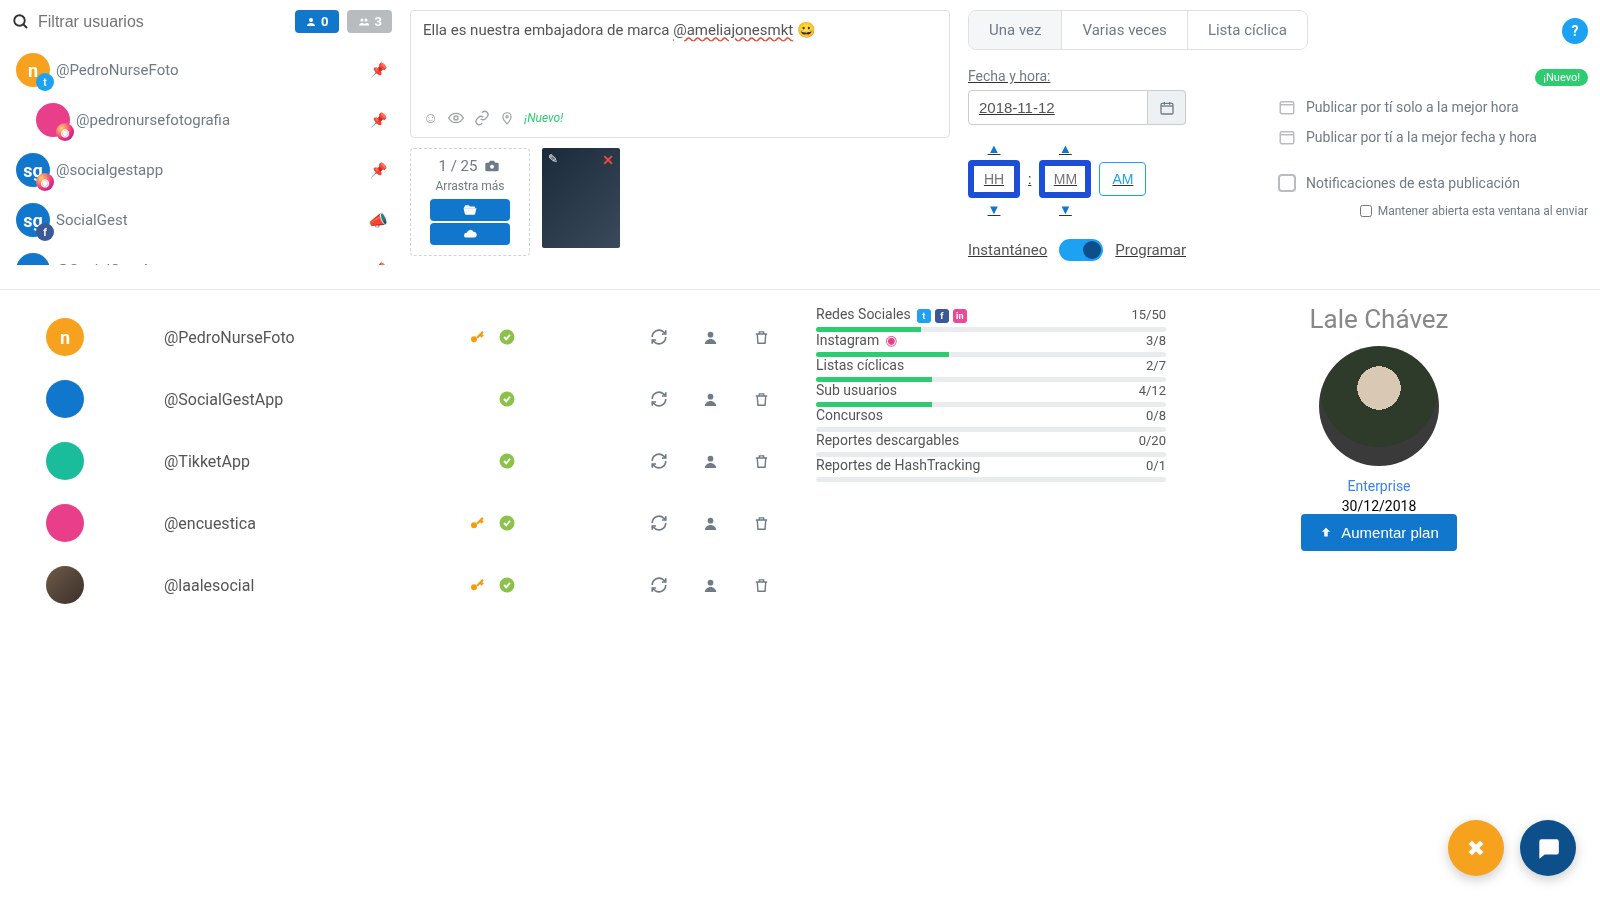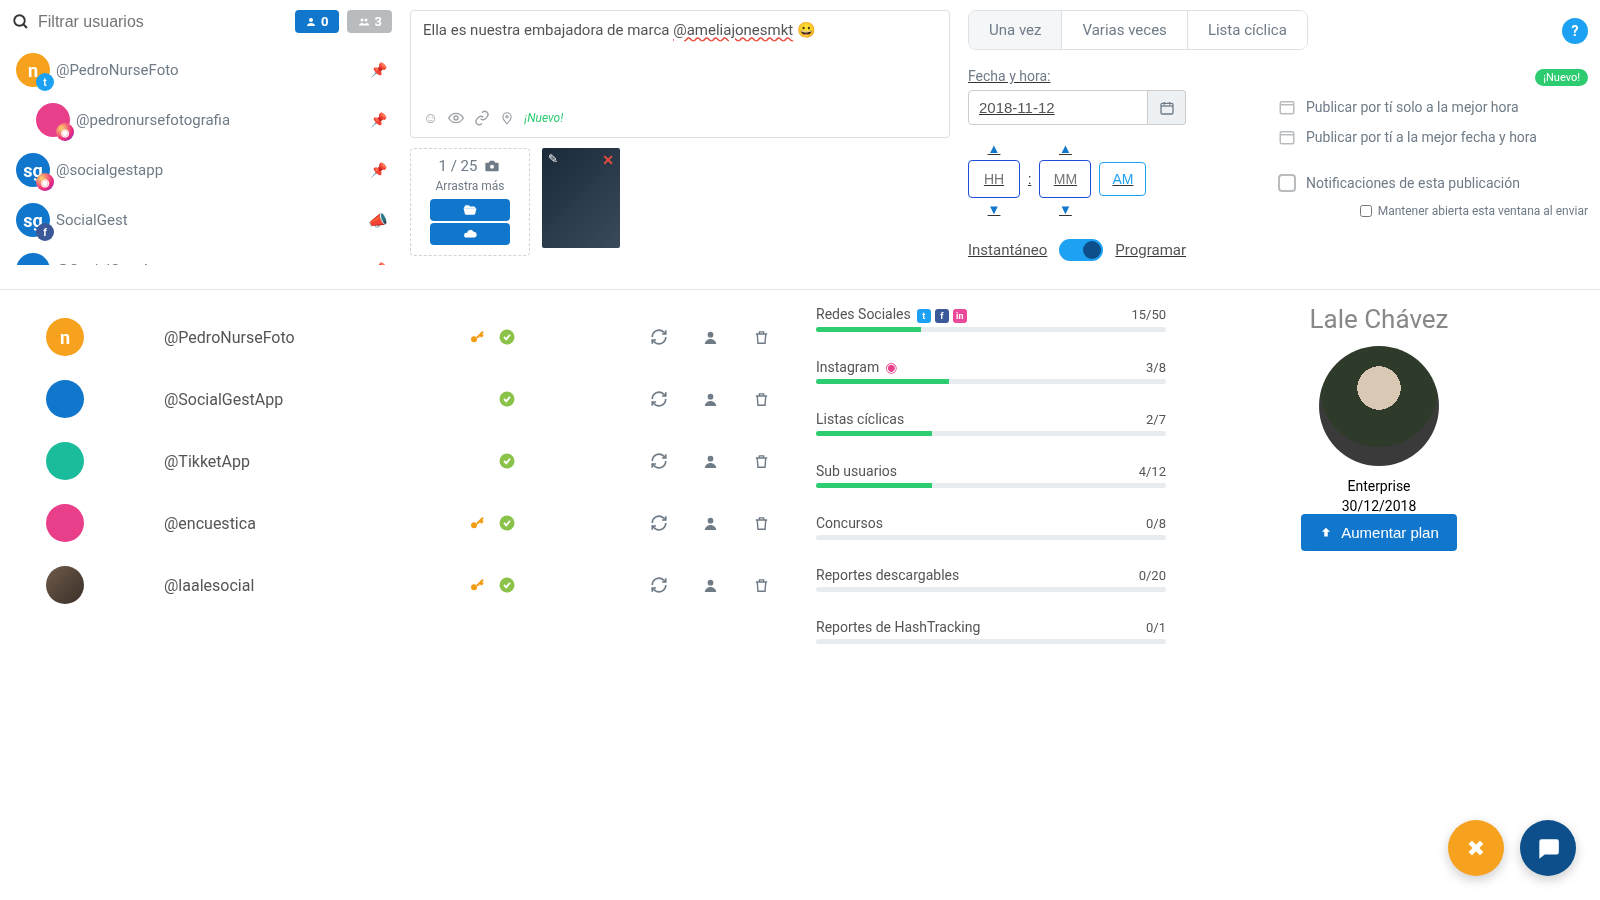--- a/index.html
+++ b/index.html
@@ -59,21 +59,21 @@
   .sched-body { display: flex; gap: 30px; margin-top: 18px; }
   .sched-left { width: 280px; text-decoration: underline; }
   .sched-right { flex: 1; }
   .label { color: #6f7b87; font-size: 14px; margin-bottom: 6px; }
   .date-pick { display: flex; }
   .date-input { border: 1px solid #ccc; border-radius: 4px 0 0 4px; padding: 8px 10px; font-size: 15px; width: 180px; color: #555; }
   .date-btn { border: 1px solid #ccc; border-left: none; border-radius: 0 4px 4px 0; background: #eef1f3; width: 38px; display: flex; align-items: center; justify-content: center; color: #6f7b87; cursor: pointer; }
   .time-row { display: flex; align-items: center; gap: 8px; margin-top: 16px; }
   .time-col { display: flex; flex-direction: column; align-items: center; gap: 4px; }
   .chev { color: #1177cc; font-size: 13px; cursor: pointer; }
-  .time-input { width: 52px; height: 38px; border: 1px solid #1d4ed8; border-radius: 4px; text-align: center; font-size: 14px; color: #aaa; }
+  .time-input { width: 52px; height: 38px; border: 6px solid #1d4ed8; border-radius: 4px; text-align: center; font-size: 14px; color: #aaa; }
   .ampm { border: 1px solid #1da1f2; color: #1da1f2; border-radius: 4px; padding: 8px 12px; font-size: 14px; cursor: pointer; background: #fff; }
   .instant-row { display: flex; align-items: center; gap: 12px; margin-top: 22px; font-size: 15px; color: #555; }
   .toggle { width: 44px; height: 22px; background: #1da1f2; border-radius: 11px; position: relative; cursor: pointer; }
   .toggle::after { content: ""; position: absolute; right: 2px; top: 2px; width: 18px; height: 18px; border-radius: 50%; background: #0d4f8b; }
 
   .nuevo-badge { background: #2ecc71; color: #fff; font-size: 11px; padding: 2px 8px; border-radius: 10px; display: inline-block; }
   .opt-row { display: flex; align-items: center; gap: 10px; margin: 12px 0; color: #6f7b87; font-size: 14px; cursor: pointer; }
   .cal-ic { color: #b8bcbf; font-size: 17px; }
   .checkbox { width: 18px; height: 18px; border: 2px solid #b8bcbf; border-radius: 4px; display: inline-block; }
 
@@ -99,35 +99,35 @@
   .aa-teal { background: #1abc9c; }
   .aa-pink { background: #e93e8a; font-size: 9px; }
   .aa-photo { background: linear-gradient(135deg,#6f5b4a,#3a2f28); }
   .acct-handle { margin-left: 80px; color: #555; font-size: 16px; }
   .acct-ic-group { margin-left: auto; display: flex; align-items: center; gap: 12px; }
   .key-ic { color: #f39c12; font-size: 17px; }
   .check-ic { color: #8bc34a; font-size: 17px; }
   .grey-ic { color: #6f7b87; font-size: 17px; cursor: pointer; margin-left: 14px; }
   .acct-actions { display: flex; align-items: center; gap: 20px; margin-left: 120px; }
 
-  .usage-row { margin-bottom: 27px; }
+  .usage-row { margin-bottom: 0; }
   .usage-top { display: flex; justify-content: space-between; align-items: center; font-size: 14px; color: #555; }
   .usage-icons { display: inline-flex; gap: 4px; margin-left: 6px; }
   .sq { width: 14px; height: 14px; border-radius: 3px; display: inline-flex; align-items: center; justify-content: center; color: #fff; font-size: 9px; font-weight: 700; }
   .sq-tw { background: #1da1f2; }
   .sq-fb { background: #3b5998; }
   .sq-li { background: #ec4899; }
   .ig-ic { color: #e93e8a; font-size: 14px; }
   .usage-ratio { font-size: 13px; color: #555; }
   .bar { height: 5px; background: #e9ecef; border-radius: 3px; margin-top: 4px; overflow: hidden; }
   .bar-fill { height: 100%; background: #2ecc71; }
 
   .profile-name { font-size: 26px; color: #888; font-weight: 400; }
   .profile-photo { width: 120px; height: 120px; border-radius: 50%; margin: 12px auto; background: radial-gradient(circle at 50% 35%, #d9c9b4 0 22%, #2f3b2a 22% 60%, #3a3a3a 60%); }
-  .plan-name { font-size: 14px; color: #000000; }
+  .plan-name { font-size: 14px; color: #3b82f6; }
   .plan-date { font-size: 14px; color: #000000; margin: 4px 0 0; }
   .btn-upgrade { background: #1177cc; color: #fff; border: none; border-radius: 4px; padding: 10px 18px; font-size: 15px; cursor: pointer; display: inline-flex; align-items: center; gap: 8px; }
 
   
   .fab { position: absolute; bottom: 24px; width: 56px; height: 56px; border-radius: 50%; display: flex; align-items: center; justify-content: center; color: #fff; font-size: 22px; cursor: pointer; box-shadow: 0 4px 12px rgba(0,0,0,.2); }
   .fab-orange { right: 96px; background: #f6a21e; }
   .fab-blue { right: 24px; background: #0d4f8b; }
 
   svg { display: block; }
 </style>

